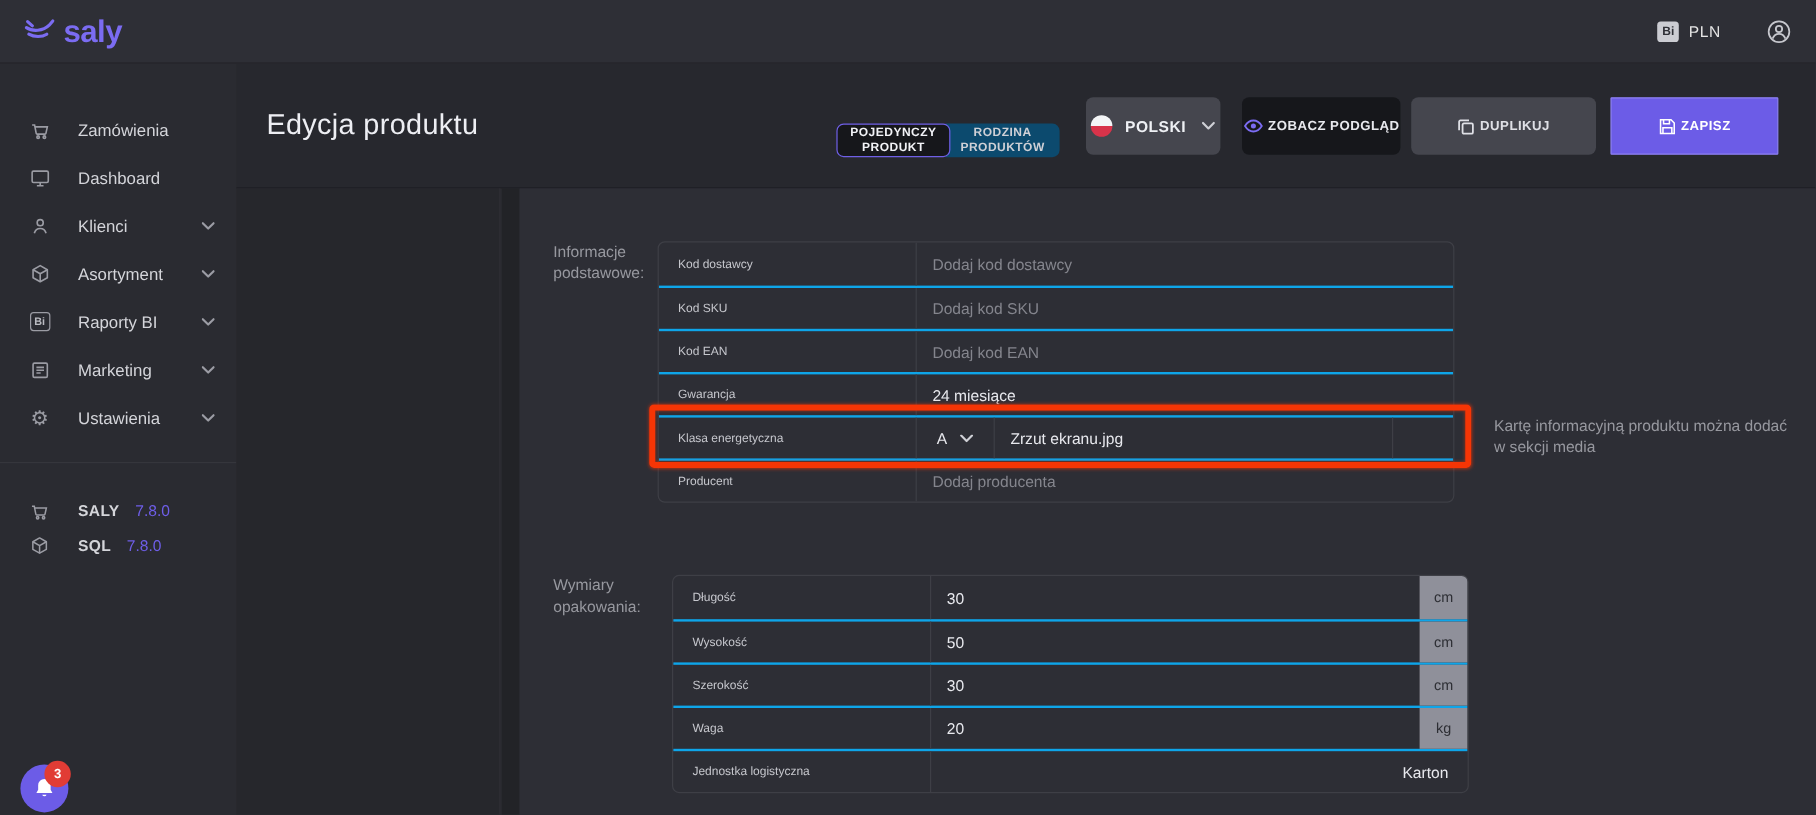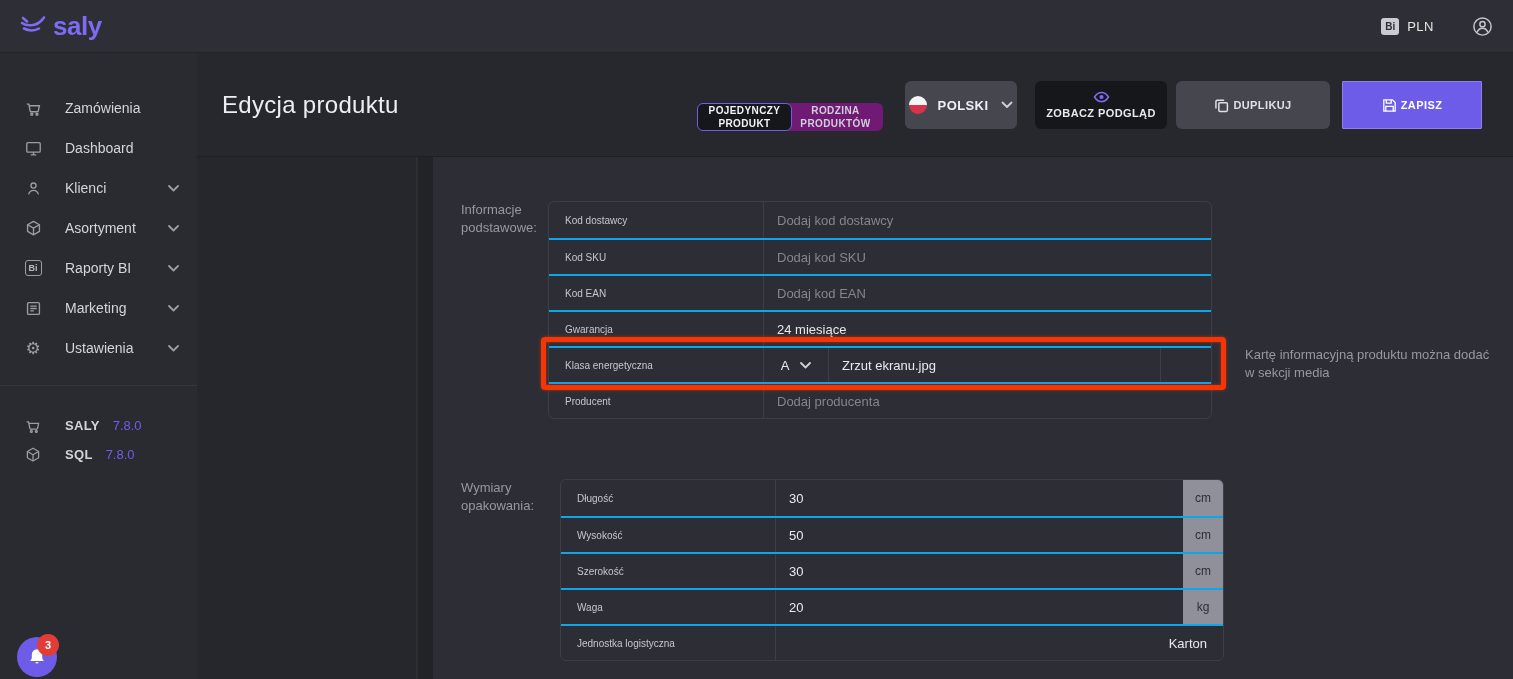--- a/index.html
+++ b/index.html
@@ -49,26 +49,26 @@
   .header { position:absolute; left:197px; top:53px; width:1316px; height:104px;
     background:#27282e; border-bottom:1px solid #1f2025; }
   .page-title { position:absolute; left:25px; top:50%; transform:translateY(-50%);
     font-size:24px; font-weight:400; color:#edeef3; letter-spacing:0.3px; }
   .hbtn { position:absolute; top:28px; height:48px; display:flex; align-items:center; justify-content:center;
     border-radius:6px; font-size:11px; font-weight:bold; letter-spacing:0.4px; cursor:pointer; gap:4px; }
   .toggle-group { position:absolute; left:500px; top:26px; height:52px; display:flex; }
   .toggle-btn { width:95px; display:flex; align-items:center; justify-content:center; text-align:center;
     font-size:10px; font-weight:bold; letter-spacing:0.4px; line-height:1.35; cursor:pointer; padding:0 6px;margin-top:24px; }
   .toggle-selected { background:#16171b; border:1.5px solid #6f5fe6; border-radius:6px; color:#f2f3f7; z-index:2; }
-  .toggle-other { background:#701a75; border-radius:0 6px 6px 0; color:#cfd0d6; margin-left:-4px; }
+  .toggle-other { background:#0c4a6e; border-radius:0 6px 6px 0; color:#cfd0d6; margin-left:-4px; }
   .lang-btn { left:708px; width:112px; background:#45464e; color:#eef0f4; font-size:13px; gap:11px; }
   .flag { width:18px; height:18px; border-radius:50%;
     background:linear-gradient(#f4f5f7 50%, #d8334a 50%); }
   .lang-chevron { color:#cfd0d6; margin-left:2px; }
-  .preview-btn { left:838px; width:132px; background:#16171b; color:#e8e9ee;flex-direction:column; }
+  .preview-btn { left:838px; width:132px; background:#16171b; color:#e8e9ee; }
   .dup-btn { left:979px; width:154px; background:#45464e; color:#dfe0e6; }
   .save-btn { left:1145px; width:140px; background:#6c5ce7; border:1px solid #8d80f2; border-radius:1px; color:#fff; }
 
   
   .subpanel { position:absolute; left:197px; top:157px; width:220px; height:522px;
     background:#26272c; border-right:1px solid #2e2f35; }
   .scroll-strip { position:absolute; left:418px; top:157px; width:15px; height:522px; background:#222327; }
 
   
   .main { position:absolute; left:433px; top:157px; width:1080px; height:522px; background:#2d2e35; }

